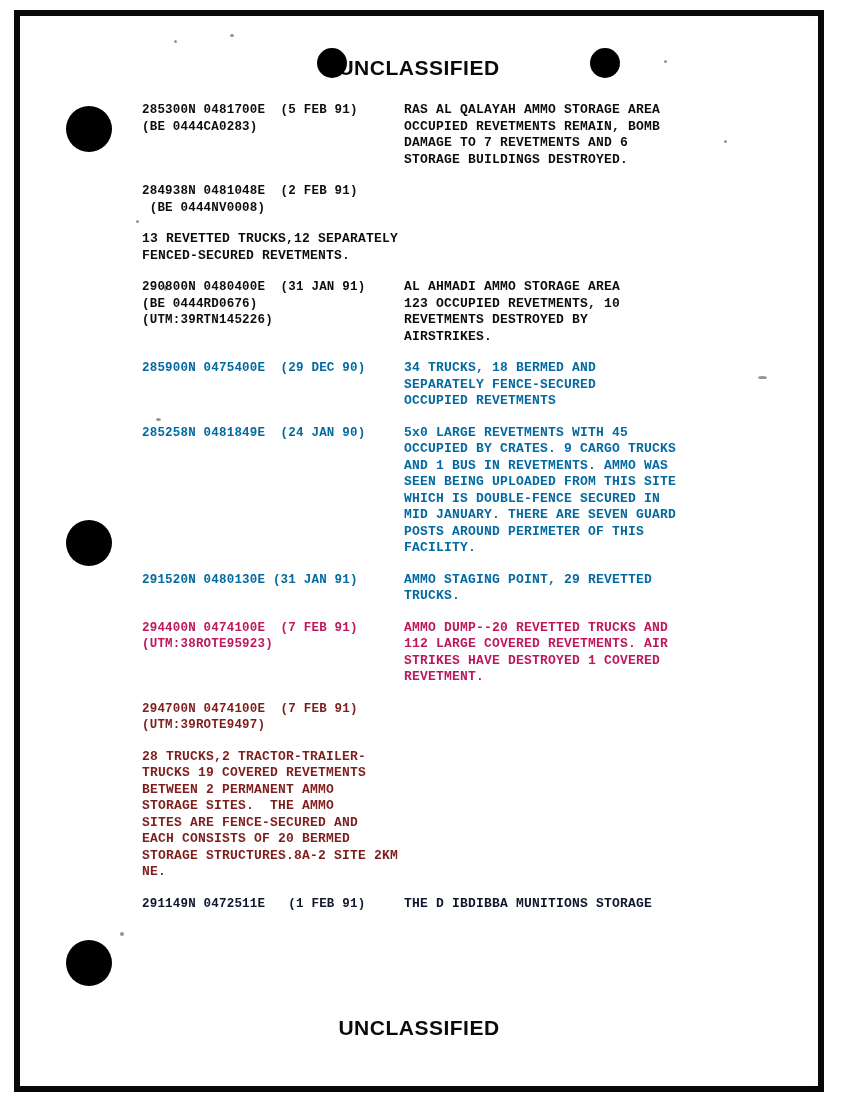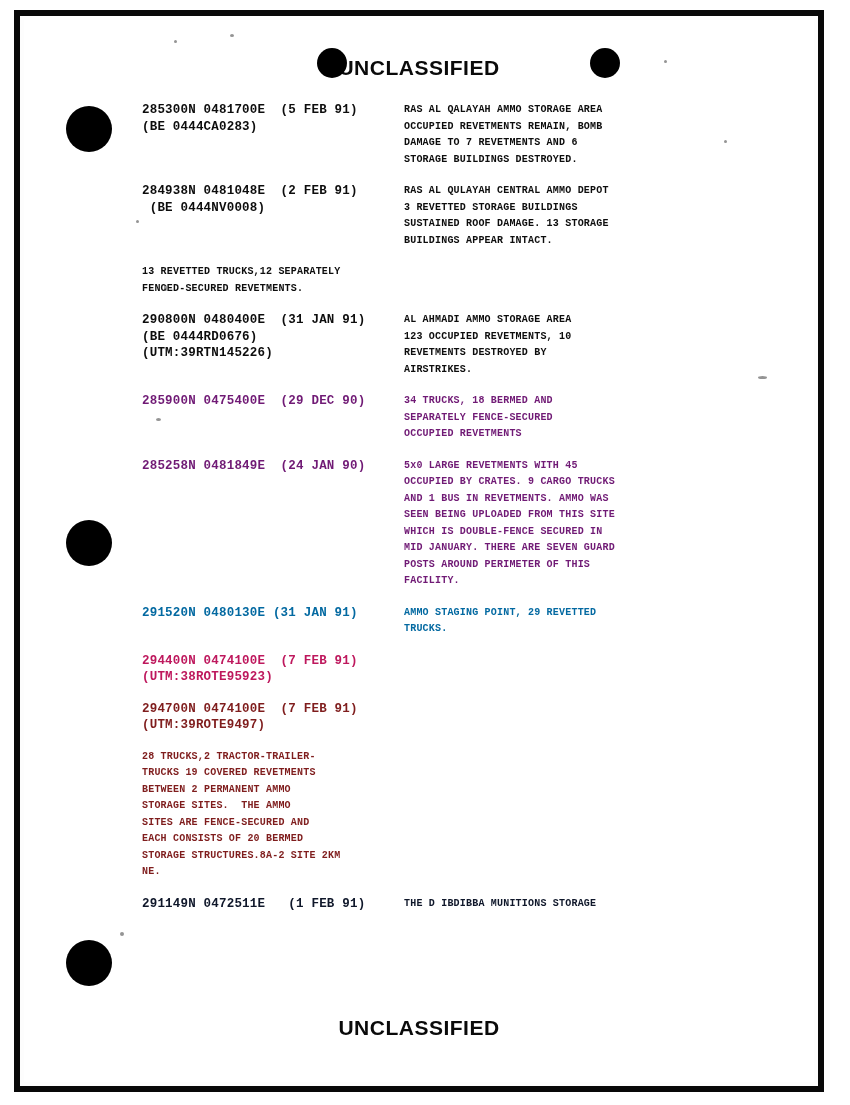--- a/index.html
+++ b/index.html
@@ -78,29 +78,29 @@
     font-family: "Liberation Mono", monospace;
     font-size: 12.5px;
     line-height: 16.5px;
     color: #101010;
     letter-spacing: 0.2px;
     white-space: pre;
   }
   .desc {
     flex: 1 1 auto;
     font-family: "Liberation Mono", monospace;
-    font-size: 10px;
+    font-size: 13px;
     line-height: 16.5px;
     color: #101010;
     letter-spacing: 0.2px;
     white-space: pre-wrap;
   }
   
   .f0 { color: #0d0d0d; }
-  .f1 { color: #701a75; }
+  .f1 { color: #0369a1; }
   .f2 { color: #0369a1; }
   .f3 { color: #be185d; }
   .f4 { color: #7f1d1d; }
   .f5 { color: #0f172a; }
 
   .speck {
     position: absolute;
     background: #3c3c3c;
     border-radius: 50%;
     opacity: .55;
@@ -138,24 +138,20 @@
 (BE 0444CA0283)</div>
           <div class="desc f0">RAS AL QALAYAH AMMO STORAGE AREA
 OCCUPIED REVETMENTS REMAIN, BOMB
 DAMAGE TO 7 REVETMENTS AND 6
 STORAGE BUILDINGS DESTROYED.</div>
         </div>
 
         <div class="entry">
           <div class="coords f0">284938N 0481048E  (2 FEB 91)
  (BE 0444NV0008)</div>
-          <div class="desc f0">RAS AL QULAYAH CENTRAL AMMO DEPOT
-3 REVETTED STORAGE BUILDINGS
-SUSTAINED ROOF DAMAGE. 13 STORAGE
-BUILDINGS APPEAR INTACT.</div>
         </div>
 
         <div class="entry">
           <div class="desc f0">13 REVETTED TRUCKS,12 SEPARATELY
 FENCED-SECURED REVETMENTS.</div>
         </div>
 
         <div class="entry">
           <div class="coords f0">290800N 0480400E  (31 JAN 91)
 (BE 0444RD0676)
@@ -187,20 +183,24 @@
 
         <div class="entry">
           <div class="coords f2">291520N 0480130E (31 JAN 91)</div>
           <div class="desc f2">AMMO STAGING POINT, 29 REVETTED
 TRUCKS.</div>
         </div>
 
         <div class="entry">
           <div class="coords f3">294400N 0474100E  (7 FEB 91)
 (UTM:38ROTE95923)</div>
+          <div class="desc f3">AMMO DUMP--20 REVETTED TRUCKS AND
+112 LARGE COVERED REVETMENTS. AIR
+STRIKES HAVE DESTROYED 1 COVERED
+REVETMENT.</div>
         </div>
 
         <div class="entry">
           <div class="coords f4">294700N 0474100E  (7 FEB 91)
 (UTM:39ROTE9497)</div>
         </div>
 
         <div class="entry">
           <div class="desc f4">28 TRUCKS,2 TRACTOR-TRAILER-
 TRUCKS 19 COVERED REVETMENTS

